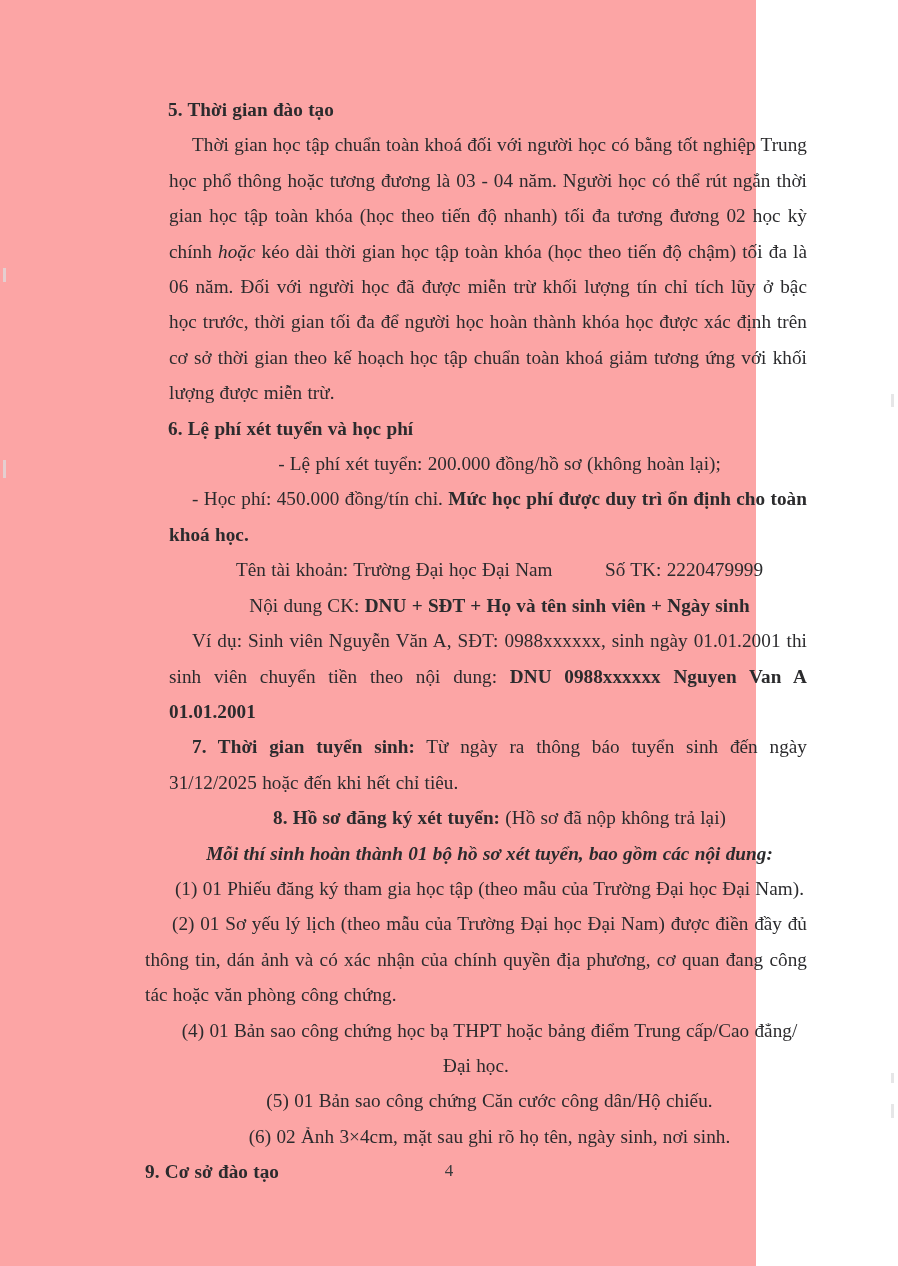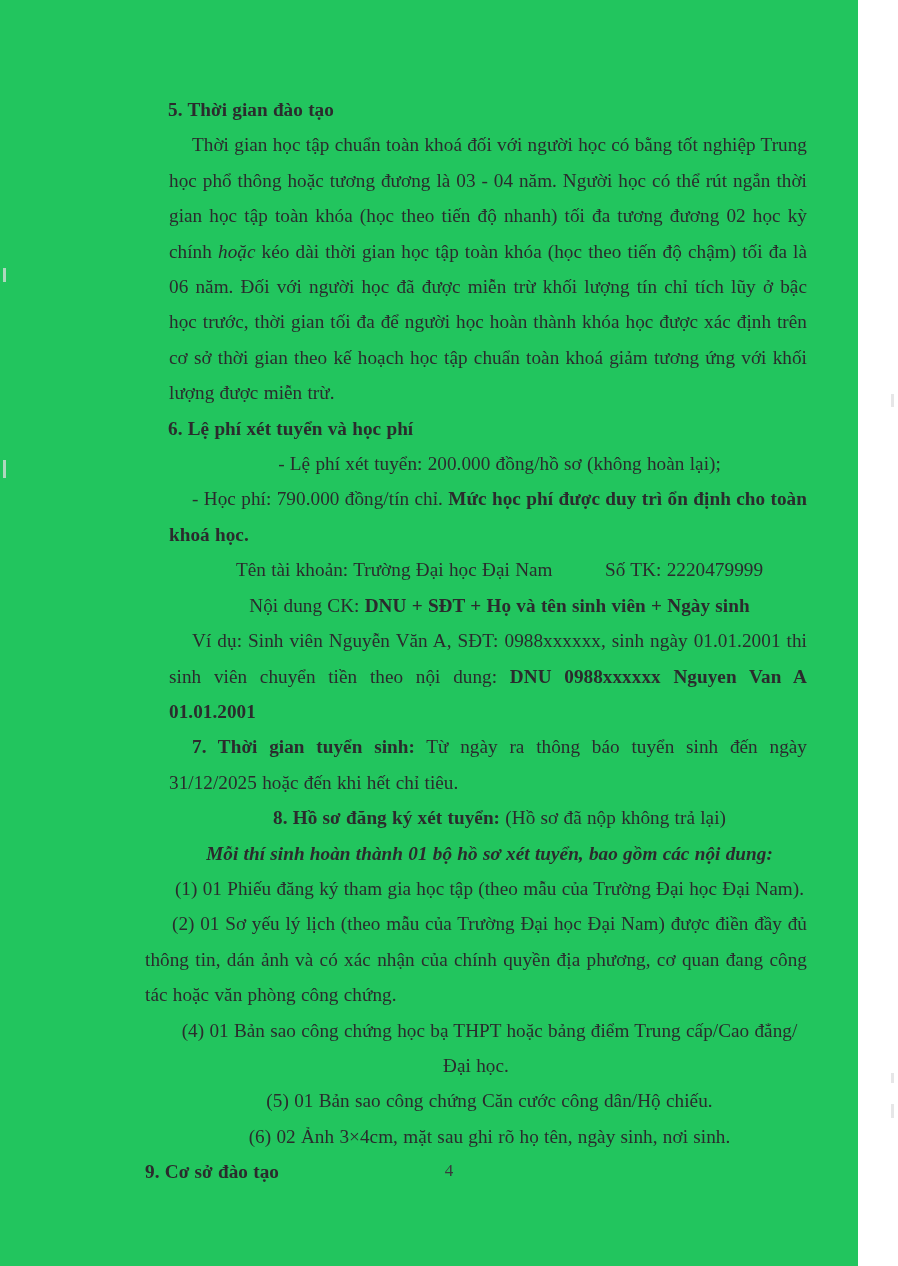--- a/index.html
+++ b/index.html
@@ -10,23 +10,23 @@
     background: #ffffff;
     font-family: "Liberation Serif", "DejaVu Serif", serif;
     color: #2b2b2d;
     position: relative;
     overflow: hidden;
   }
 
   #page {
     position: absolute;
     left: 0; top: 0;
-    width: 858px;
+    width: 756px;
     height: 1266px;
-    background: #22c55e;
+    background: #fca5a5;
   }
 
   
   .scan-mark {
     position: absolute;
     background: #dededf;
     opacity: 0.75;
   }
 
   #content {
@@ -87,21 +87,21 @@
   <div class="scan-mark" style="left:891px; top:1073px; width:3px; height:10px;"></div>
   <div class="scan-mark" style="left:891px; top:1104px; width:3px; height:14px;"></div>
 
   <div id="content">
 
     <p class="heading">5. Thời gian đào tạo</p>
     <p class="indent"><span>Thời gian học tập chuẩn toàn khoá đối với người học có bằng tốt nghiệp Trung học phổ thông hoặc tương đương là 03 - 04 năm. Người học có thể rút ngắn thời gian học tập toàn khóa (học theo tiến độ nhanh) tối đa tương đương 02 học kỳ chính </span><i>hoặc</i><span> kéo dài thời gian học tập toàn khóa (học theo tiến độ chậm) tối đa là 06 năm. Đối với người học đã được miễn trừ khối lượng tín chỉ tích lũy ở bậc học trước, thời gian tối đa để người học hoàn thành khóa học được xác định trên cơ sở thời gian theo kế hoạch học tập chuẩn toàn khoá giảm tương ứng với khối lượng được miễn trừ.</span></p>
 
     <p class="heading">6. Lệ phí xét tuyển và học phí</p>
     <p class="indent noj">- Lệ phí xét tuyển: 200.000 đồng/hồ sơ (không hoàn lại);</p>
-    <p class="indent"><span>- Học phí: 790.000 đồng/tín chỉ. </span><b>Mức học phí được duy trì ổn định cho toàn khoá học.</b></p>
+    <p class="indent"><span>- Học phí: 450.000 đồng/tín chỉ. </span><b>Mức học phí được duy trì ổn định cho toàn khoá học.</b></p>
     <p class="indent noj"><span>Tên tài khoản: Trường Đại học Đại Nam</span><span style="white-space:pre">          </span><span>Số TK: 2220479999</span></p>
     <p class="indent noj"><span>Nội dung CK: </span><b>DNU + SĐT + Họ và tên sinh viên + Ngày sinh</b></p>
     <p class="indent"><span>Ví dụ: Sinh viên Nguyễn Văn A, SĐT: 0988xxxxxx, sinh ngày 01.01.2001 thi sinh viên chuyển tiền theo nội dung: </span><b>DNU 0988xxxxxx Nguyen Van A 01.01.2001</b></p>
 
     <p class="indent"><b>7. Thời gian tuyển sinh:</b><span> Từ ngày ra thông báo tuyển sinh đến ngày 31/12/2025 hoặc đến khi hết chỉ tiêu.</span></p>
 
     <p class="indent noj"><b>8. Hồ sơ đăng ký xét tuyển:</b><span> (Hồ sơ đã nộp không trả lại)</span></p>
     <p class="indent2 noj bi">Mỗi thí sinh hoàn thành 01 bộ hồ sơ xét tuyển, bao gồm các nội dung:</p>
     <p class="indent2 noj">(1) 01 Phiếu đăng ký tham gia học tập (theo mẫu của Trường Đại học Đại Nam).</p>
     <p class="indent2">(2) 01 Sơ yếu lý lịch (theo mẫu của Trường Đại học Đại Nam) được điền đầy đủ thông tin, dán ảnh và có xác nhận của chính quyền địa phương, cơ quan đang công tác hoặc văn phòng công chứng.</p>

